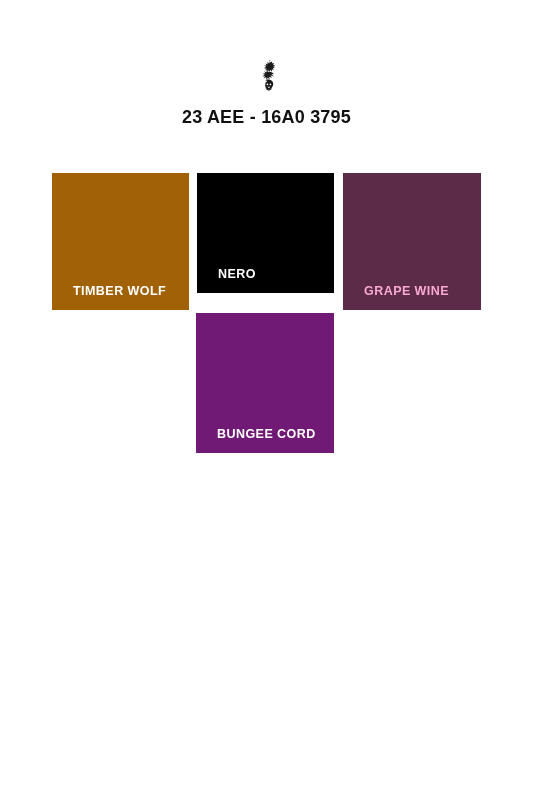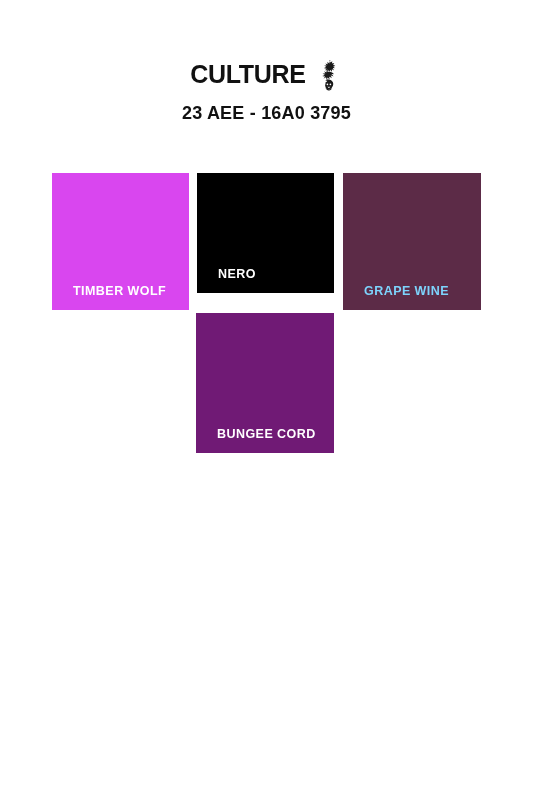--- a/index.html
+++ b/index.html
@@ -113,21 +113,20 @@
   .pos-3 { left: 196px; top: 140px; width: 138px; height: 140px; }
 </style>
 </head>
 <body style="background: rgb(255, 255, 255);">
 
 <div class="sheet">
 
   <div class="header">
 
     <div class="brand-line">
-        <span class="brand-word-bold">CULTURE</span>
       <span class="brand-emblem">
         <svg viewBox="0 0 26 32" width="26" height="32" aria-hidden="true">
           <g fill="#1a1a1a">
 
             <path d="M13.2 1.2c.7.5 1.1 1.3 1.2 2.2.6-.5 1.3-.8 2.1-.8-.4.6-.6 1.2-.6 1.9.8-.3 1.6-.3 2.4 0-.6.4-1 .9-1.3 1.5.9.1 1.7.5 2.3 1.1-.8 0-1.5.2-2.1.6.8.4 1.4 1 1.8 1.8-.7-.4-1.4-.5-2.2-.4.6.7.9 1.5.9 2.4-.5-.7-1.1-1.1-1.9-1.3.3.9.3 1.8-.1 2.7-.2-.9-.7-1.6-1.4-2.1l-.4 1.9-1.1-1.5c-.5.8-1.2 1.3-2.1 1.6.5-.7.7-1.4.7-2.2-.8.5-1.7.7-2.6.6.8-.4 1.4-1 1.8-1.8-.9.1-1.8-.1-2.6-.5.9-.1 1.7-.5 2.3-1.1-.8-.3-1.5-.8-2-1.5.8.3 1.6.4 2.4.2-.6-.6-1-1.4-1.1-2.3.6.6 1.3 1 2.1 1.1-.3-.8-.3-1.7-.1-2.5.4.8 1 1.4 1.8 1.7-.1-.9.1-1.8.6-2.5.2-.3.4-.6.7-.8z"></path>
             <path d="M11.4 12.9c1.4-.2 2.8-.1 4.1.4 1.1.4 2 1.1 2.6 2.1-.9-.3-1.8-.4-2.7-.3.9.6 1.6 1.4 2 2.4-.9-.6-1.8-.9-2.9-.9.7.8 1.1 1.7 1.2 2.7-.7-.8-1.6-1.3-2.6-1.5.4.9.5 1.8.3 2.8-.4-.9-1.1-1.6-1.9-2.1-.1 1-.5 1.9-1.1 2.6.1-1 0-1.9-.4-2.8-.7.7-1.5 1.1-2.5 1.3.8-.6 1.3-1.4 1.6-2.3-1 .2-1.9.1-2.8-.3 1-.1 1.9-.5 2.6-1.2-.9-.3-1.7-.8-2.3-1.6 1 .3 1.9.3 2.9.1-.6-.5-1.1-1.2-1.4-2 .9.6 1.8.9 2.8.9-.4-.7-.6-1.4-.6-2.2.3.4.6.7 1.1.9z"></path>
             <path d="M12.6 20.4c1.9 0 3.5 1.1 4.3 2.8.5 1.1.5 2.3.1 3.4-.3.8-.9 1.5-1.6 2 .3-.9.3-1.8 0-2.7-.3.9-.9 1.6-1.7 2.1.3-.8.3-1.6.1-2.4-.5.8-1.2 1.3-2.1 1.6.5-.7.7-1.5.7-2.3-.7.6-1.5.9-2.4 1 .8-.5 1.3-1.2 1.6-2.1-.8.2-1.7.2-2.5-.1.9-.2 1.6-.7 2.2-1.4-.8-.1-1.6-.4-2.2-.9.9.1 1.8 0 2.6-.3-.5-.3-1-.8-1.3-1.3.7.4 1.4.6 2.2.6z"></path>
             <ellipse cx="12.8" cy="26.2" rx="3.6" ry="3.9"></ellipse>
             <path d="M9.6 29.1c2 1.4 4.5 1.5 6.6.2-.6 1.2-1.8 2-3.1 2.2-1.5.2-2.9-.6-3.5-2.4z"></path>
             <circle cx="11.4" cy="25.3" r=".85" fill="#ffffff"></circle>
@@ -136,30 +135,30 @@
           </g>
         </svg>
       </span>
     </div>
 
     <div class="doc-code">23 AEE - 16A0 3795</div>
   </div>
 
   <div class="swatch-grid">
 
-    <div class="swatch pos-0" style="background-color: #d946ef;">
+    <div class="swatch pos-0" style="background-color: #a16207;">
       <span class="swatch-label" style="color: rgb(255, 255, 255);">TIMBER WOLF</span>
     </div>
 
     <div class="swatch pos-1" style="background-color: rgb(0, 0, 0);">
       <span class="swatch-label" style="color: rgb(255, 255, 255);">NERO</span>
     </div>
 
     <div class="swatch pos-2" style="background-color: rgb(92, 43, 71);">
-      <span class="swatch-label" style="color: #7dd3fc;">GRAPE WINE</span>
+      <span class="swatch-label" style="color: #f9a8d4;">GRAPE WINE</span>
     </div>
 
     <div class="swatch pos-3" style="background-color: #701a75;">
       <span class="swatch-label" style="color: rgb(255, 255, 255);">BUNGEE CORD</span>
     </div>
 
   </div>
 
 </div>
 

